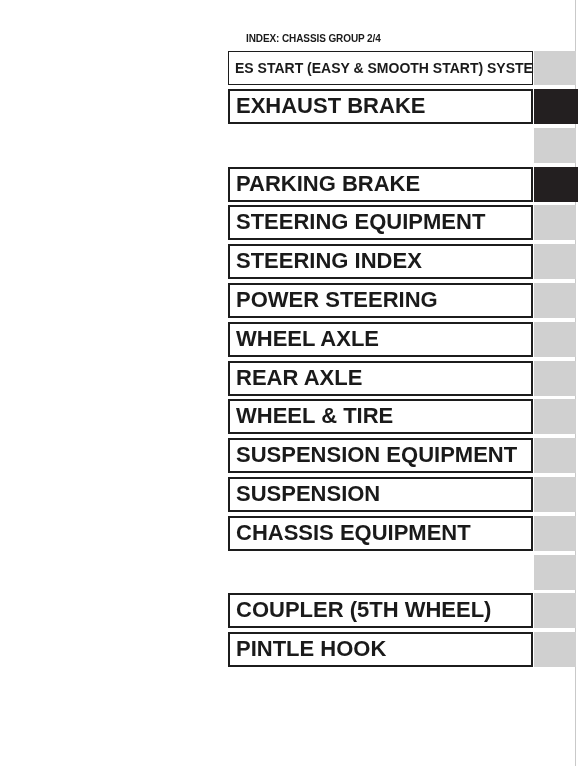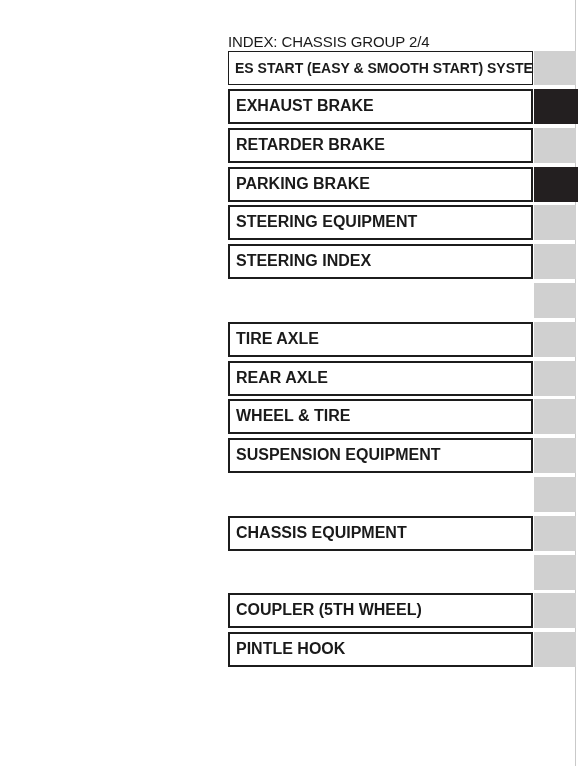--- a/index.html
+++ b/index.html
@@ -22,24 +22,24 @@
     position: absolute;
     top: 0;
     right: 2px;
     width: 1px;
     height: 766px;
     background: #c9c9c9;
   }
 
   #index-header {
     position: absolute;
-    left: 228px;
+    left: 246px;
     top: 33px;
-    font-size: 15px;
-    font-weight: normal;
+    font-size: 10px;
+    font-weight: bold;
     letter-spacing: -0.1px;
     color: #1a1a1a;
     white-space: nowrap;
   }
 
   #index-table {
     position: absolute;
     left: 228px;
     top: 51px;
     width: 348px;
@@ -61,21 +61,21 @@
     height: 35px;
     box-sizing: border-box;
     background: #ffffff;
     border: 2.5px solid #1c1c1c;
     display: flex;
     align-items: center;
   }
 
   .row-label {
     padding-left: 6px;
-    font-size: 16px;
+    font-size: 22px;
     font-weight: bold;
     color: #1a1a1a;
     letter-spacing: 0px;
     white-space: nowrap;
     line-height: 1;
     margin-top: -1px;
   }
 
   
   .row-status-cell {
@@ -122,23 +122,20 @@
       </div>
       <div class="row-status-cell"></div>
     </div>
     <div class="index-row">
       <div class="row-label-cell">
         <span class="row-label">EXHAUST BRAKE</span>
       </div>
       <div class="row-status-cell dark"></div>
     </div>
     <div class="index-row">
-      <div class="row-label-cell">
-        <span class="row-label">RETARDER BRAKE</span>
-      </div>
       <div class="row-status-cell"></div>
     </div>
     <div class="index-row">
       <div class="row-label-cell">
         <span class="row-label">PARKING BRAKE</span>
       </div>
       <div class="row-status-cell dark"></div>
     </div>
     <div class="index-row">
       <div class="row-label-cell">
@@ -146,25 +143,28 @@
       </div>
       <div class="row-status-cell"></div>
     </div>
     <div class="index-row">
       <div class="row-label-cell">
         <span class="row-label">STEERING INDEX</span>
       </div>
       <div class="row-status-cell"></div>
     </div>
     <div class="index-row">
-      <div class="row-status-cell"></div>
-    </div>
-    <div class="index-row">
-      <div class="row-label-cell">
-        <span class="row-label">TIRE AXLE</span>
+      <div class="row-label-cell">
+        <span class="row-label">POWER STEERING</span>
+      </div>
+      <div class="row-status-cell"></div>
+    </div>
+    <div class="index-row">
+      <div class="row-label-cell">
+        <span class="row-label">WHEEL AXLE</span>
       </div>
       <div class="row-status-cell"></div>
     </div>
     <div class="index-row">
       <div class="row-label-cell">
         <span class="row-label">REAR AXLE</span>
       </div>
       <div class="row-status-cell"></div>
     </div>
     <div class="index-row">
@@ -173,20 +173,23 @@
       </div>
       <div class="row-status-cell"></div>
     </div>
     <div class="index-row">
       <div class="row-label-cell">
         <span class="row-label">SUSPENSION EQUIPMENT</span>
       </div>
       <div class="row-status-cell"></div>
     </div>
     <div class="index-row">
+      <div class="row-label-cell">
+        <span class="row-label">SUSPENSION</span>
+      </div>
       <div class="row-status-cell"></div>
     </div>
     <div class="index-row">
       <div class="row-label-cell">
         <span class="row-label">CHASSIS EQUIPMENT</span>
       </div>
       <div class="row-status-cell"></div>
     </div>
     <div class="index-row">
       <div class="row-status-cell"></div>

